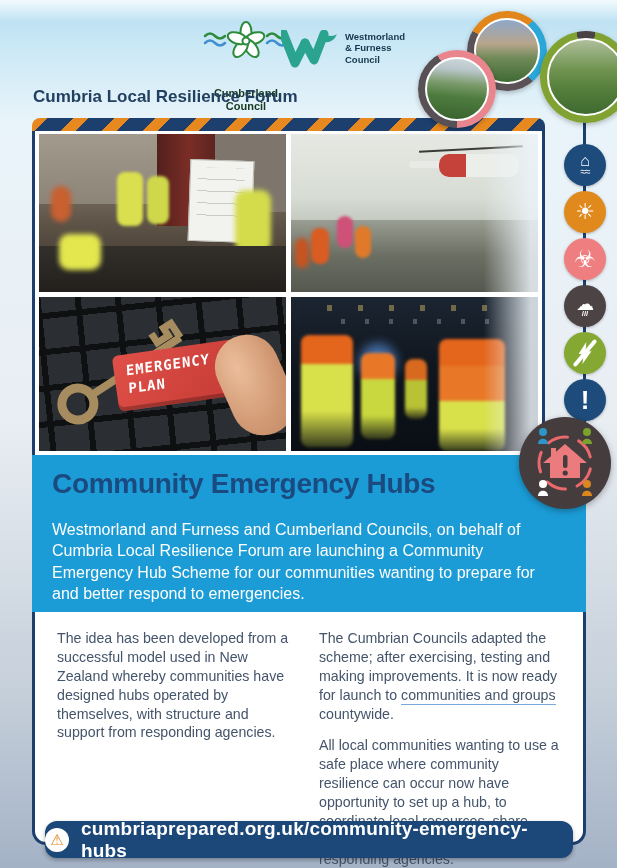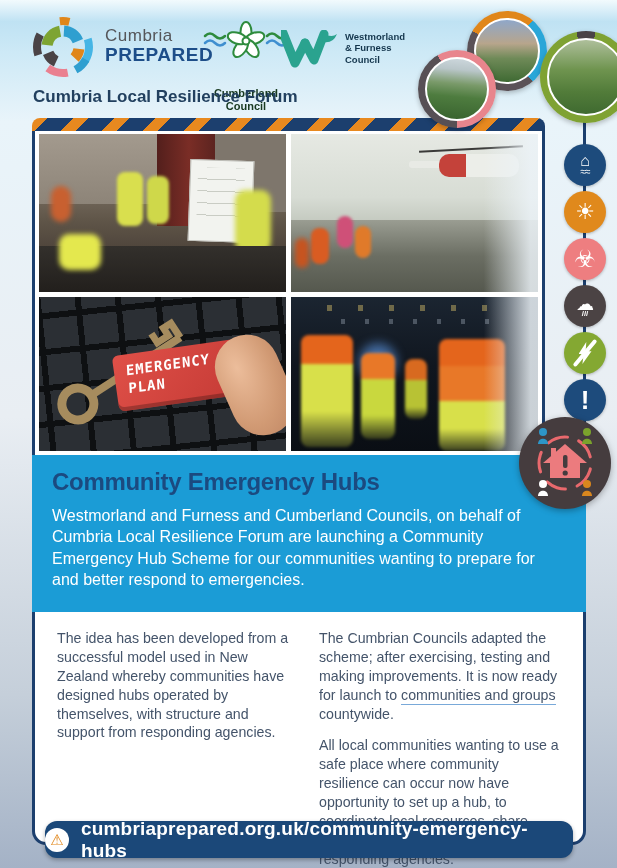--- a/index.html
+++ b/index.html
@@ -58,21 +58,21 @@
           background:linear-gradient(135deg,#e05048,#c43a35);transform:rotate(-8deg);
           box-shadow:inset 0 -4px 0 rgba(0,0,0,.25);color:#fff;
           font-family:"DejaVu Sans Mono",monospace;font-weight:bold;
           padding:8px 0 0 12px;box-sizing:border-box;line-height:1.25;}
   .redkey .k1{font-size:14px;letter-spacing:1px;transform:skewX(-5deg);display:block;}
   .redkey .k2{font-size:14px;letter-spacing:1px;transform:skewX(-5deg);display:block;}
   .finger{left:184px;top:36px;width:64px;height:104px;border-radius:32px;transform:rotate(-24deg);
           background:radial-gradient(ellipse at 35% 28%,#ecbd9b,#d19a74 58%,#ba805f);}
 
   .blue-sec{width:554px;height:157px;box-sizing:border-box;background:#1b9cd6;padding:13px 20px;}
-  .blue-sec h1{margin:0 0 9px 0;font-size:24px;font-weight:bold;color:#1b4a80;letter-spacing:-.3px;}
+  .blue-sec h1{margin:0 0 19px 0;font-size:28px;font-weight:bold;color:#1b4a80;letter-spacing:-.3px;}
   .blue-sec p{margin:0;width:508px;font-size:16px;font-weight:normal;color:#fff;line-height:1.33;}
 
   .white-sec{width:554px;height:233px;box-sizing:border-box;background:#fff;
              border:3px solid #1c3f6e;border-top:none;border-radius:0 0 14px 14px;
              padding:17px 22px 0 22px;display:flex;gap:20px;}
   .col{flex:1;font-size:14.2px;color:#44546a;line-height:1.33;}
   .col p{margin:0 0 13px 0;}
   .u-line{border-bottom:1.5px solid #79a9d9;padding-bottom:1px;}
 
   .pill{left:13px;top:703px;width:528px;height:37px;border-radius:12px;background:#1b4879;
@@ -100,39 +100,20 @@
         clip-path:polygon(60% 0,0 55%,40% 55%,30% 100%,100% 42%,55% 42%);}
   .slash{position:absolute;width:4px;height:34px;background:#fff;border-radius:2px;
          transform:rotate(40deg);}
   .hub-circle{left:519px;top:417px;z-index:6;filter:drop-shadow(0 2px 3px rgba(0,0,0,.3));}
 </style>
 </head>
 <body>
 
 <div class="page">
 
-  <div class="abs logo-cp">
-    <svg width="66" height="66" viewBox="0 0 66 66">
-
-      <circle cx="33" cy="33" r="16" fill="none" stroke="#7da432" stroke-width="11" pathLength="100" stroke-dasharray="20 80" stroke-dashoffset="-52"></circle>
-      <circle cx="33" cy="33" r="16" fill="none" stroke="#2f9fd0" stroke-width="11" pathLength="100" stroke-dasharray="18 82" stroke-dashoffset="-76"></circle>
-      <circle cx="33" cy="33" r="16" fill="none" stroke="#e0861a" stroke-width="11" pathLength="100" stroke-dasharray="10 90" stroke-dashoffset="-2"></circle>
-      <circle cx="33" cy="33" r="16" fill="none" stroke="#4a4346" stroke-width="11" pathLength="100" stroke-dasharray="12 88" stroke-dashoffset="-32"></circle>
-
-      <circle cx="33" cy="33" r="26" fill="none" stroke="#45b5e5" stroke-width="8" pathLength="100" stroke-dasharray="14 86" stroke-dashoffset="-95"></circle>
-      <circle cx="33" cy="33" r="26" fill="none" stroke="#4a4346" stroke-width="8" pathLength="100" stroke-dasharray="13 87" stroke-dashoffset="-45"></circle>
-      <circle cx="33" cy="33" r="26" fill="none" stroke="#ea8090" stroke-width="8" pathLength="100" stroke-dasharray="13 87" stroke-dashoffset="-22"></circle>
-      <circle cx="33" cy="33" r="26" fill="none" stroke="#e0861a" stroke-width="8" pathLength="100" stroke-dasharray="6 94" stroke-dashoffset="-73"></circle>
-      <circle cx="33" cy="33" r="26" fill="none" stroke="#2f9fd0" stroke-width="8" pathLength="100" stroke-dasharray="9 91" stroke-dashoffset="-8"></circle>
-    </svg>
-    <div class="logo-cp-text">
-      <div class="cp-l1">Cumbria</div>
-      <div class="cp-l2">PREPARED</div>
-    </div>
-  </div>
 
   <div class="abs logo-cc">
     <svg width="88" height="44" viewBox="0 0 88 44">
       <g fill="none" stroke-width="2.5" stroke-linecap="round">
         <path d="M3 16 q5 -5 10 0 q5 5 10 0" stroke="#2e8b3d"></path>
         <path d="M3 23 q5 -5 10 0 q5 5 10 0" stroke="#3f8fd0"></path>
         <path d="M65 16 q5 -5 10 0 q5 5 10 0" stroke="#2e8b3d"></path>
         <path d="M65 23 q5 -5 10 0 q5 5 10 0" stroke="#3f8fd0"></path>
       </g>
       <g transform="translate(44,21)" fill="#fff" stroke="#2e8b3d" stroke-width="2">

